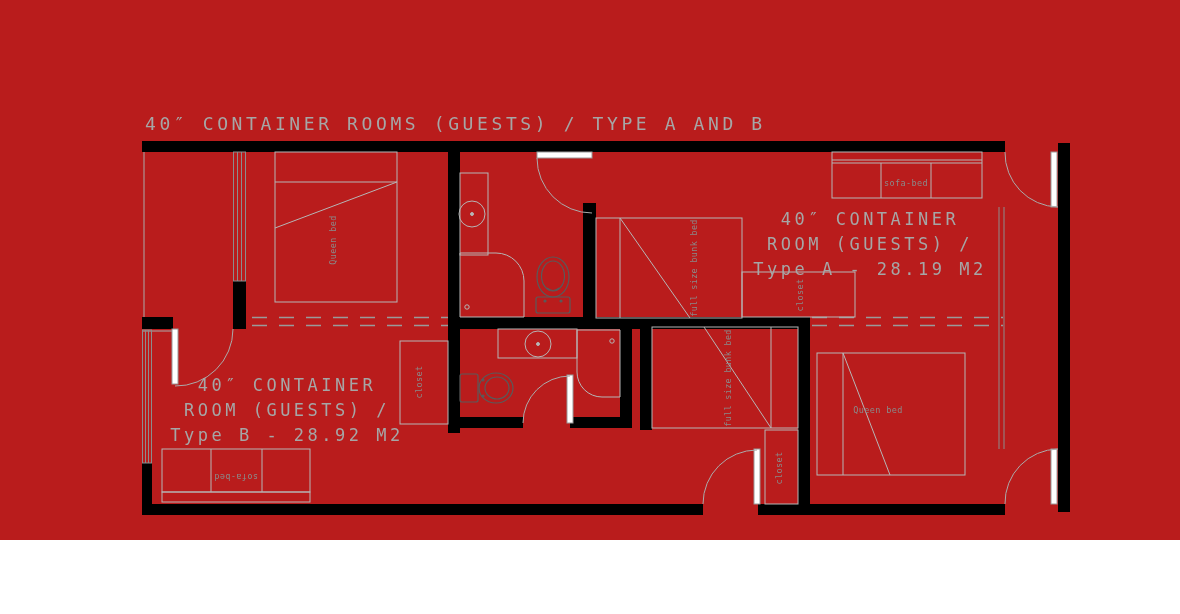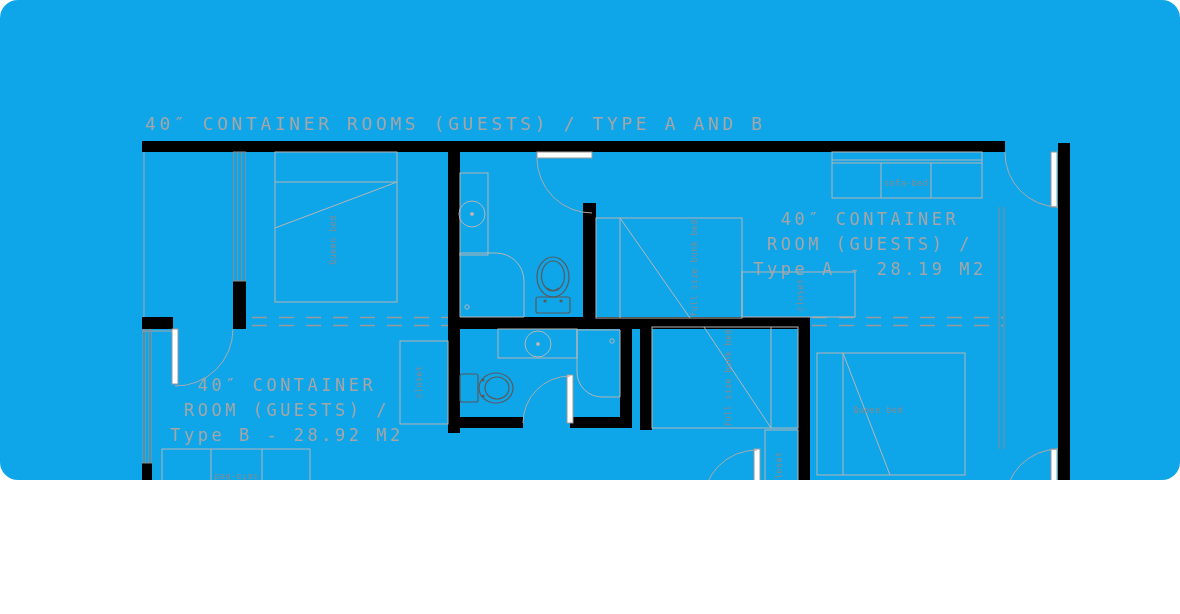--- a/index.html
+++ b/index.html
@@ -1,22 +1,21 @@
 <!DOCTYPE html>
 <html><head>
 <meta charset="utf-8">
 <style>
   html, body { margin: 0; padding: 0; background: #ffffff; }
   .stage {
     position: relative;
-    width: 1180px; height: 480px;
-    background: #0ea5e9;
+    width: 1180px; height: 540px;
+    background: #b91c1c;
     font-family: "DejaVu Sans Mono", monospace;
     overflow: hidden;
-    border-radius: 18px;
   }
   svg text {
     font-family: "DejaVu Sans Mono", monospace;
   }
   .cad-title   { fill: #a6a6a6; }
   .cad-room    { fill: #a6a6a6; }
   .cad-furn    { fill: #8a8a8a; }
 </style>
 </head>
 <body>

